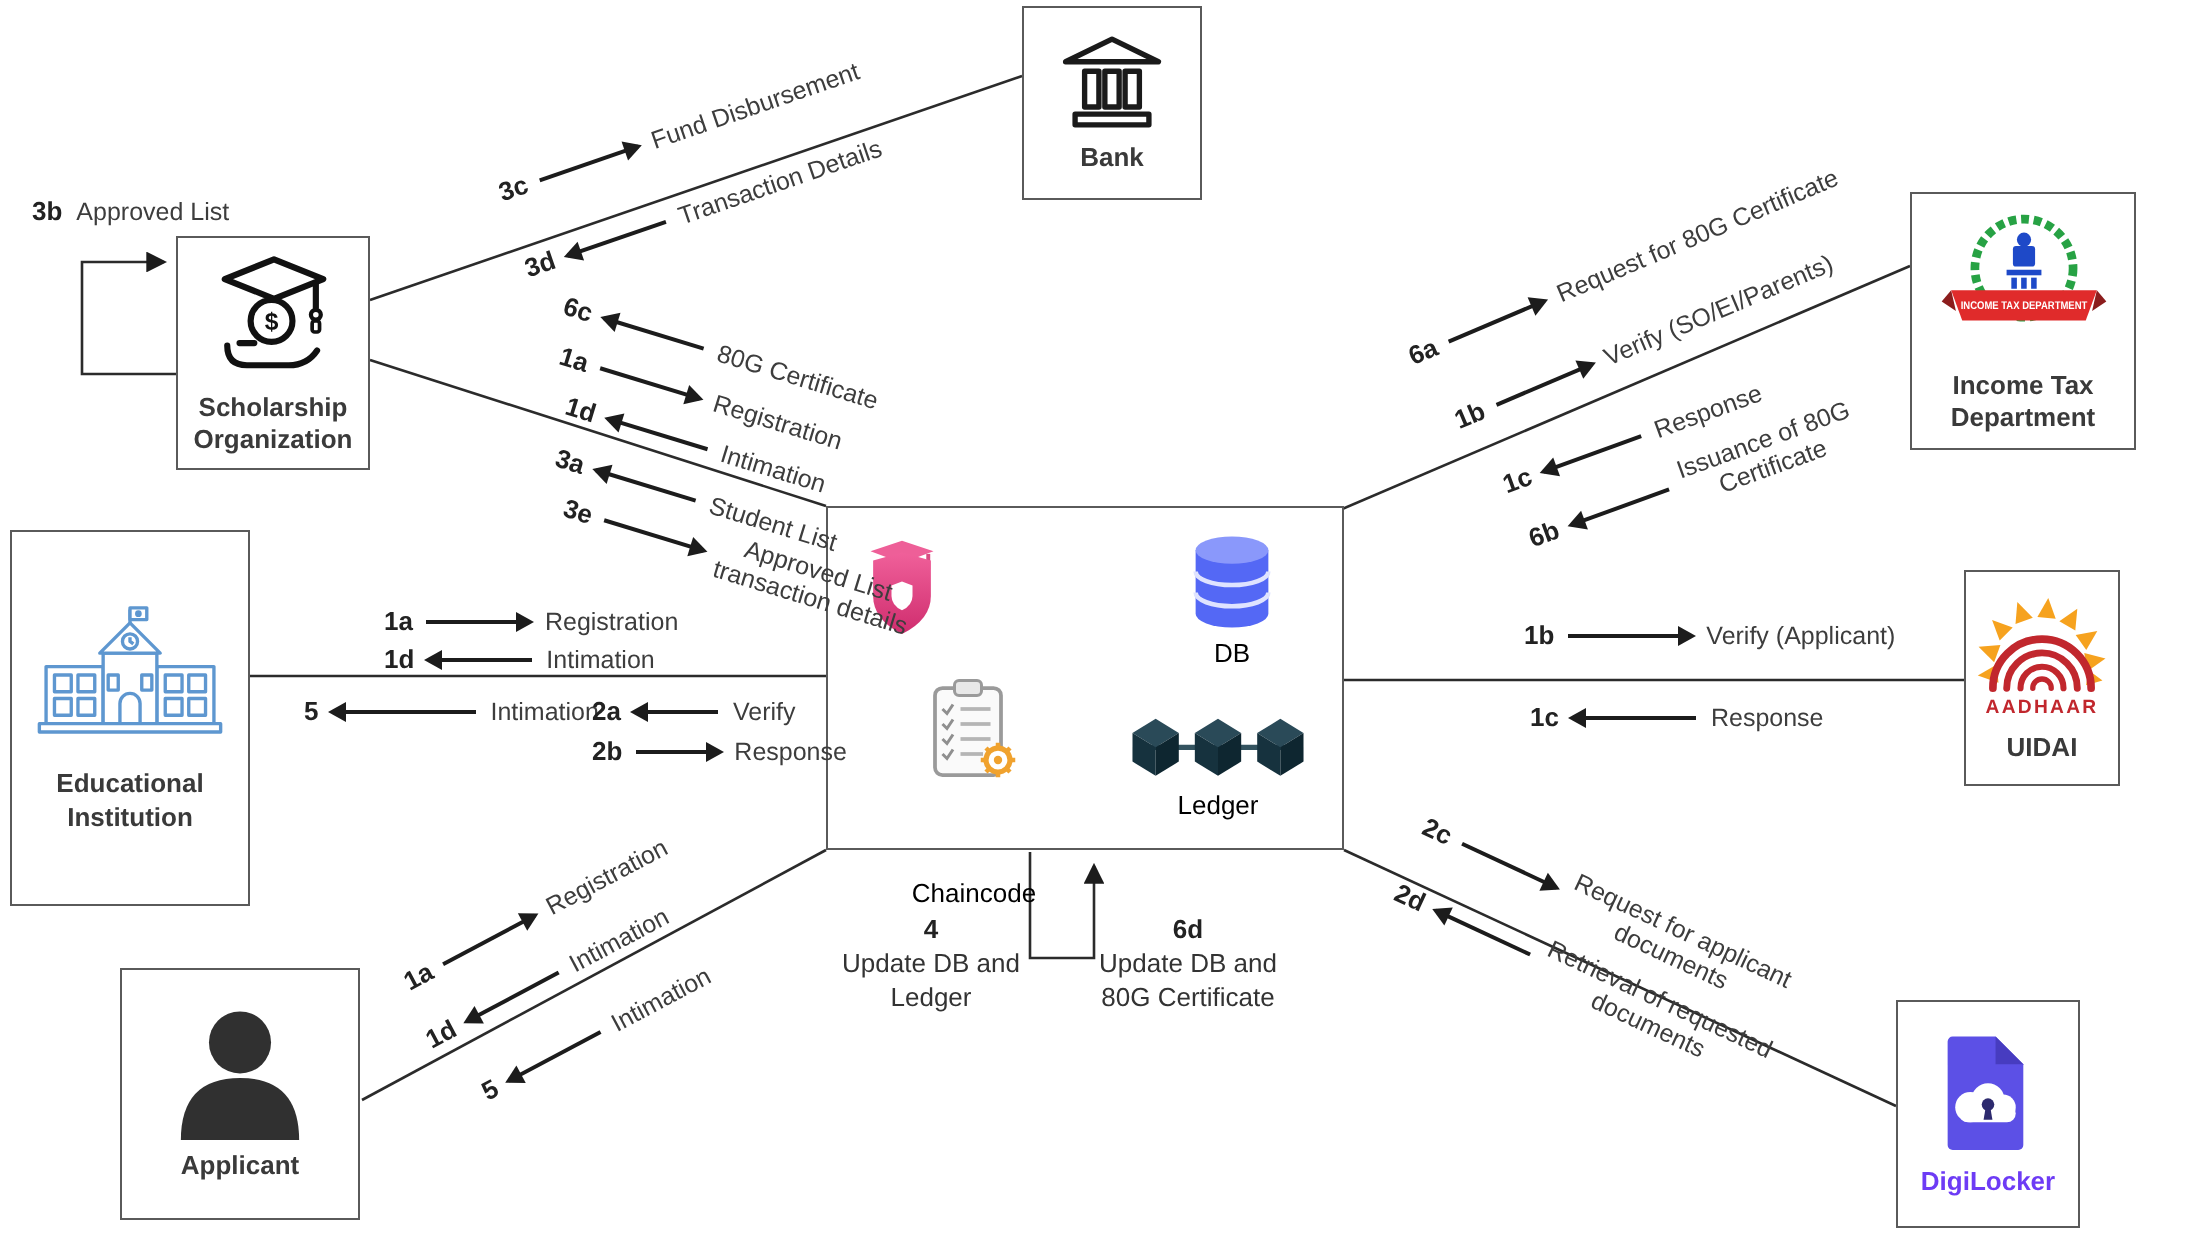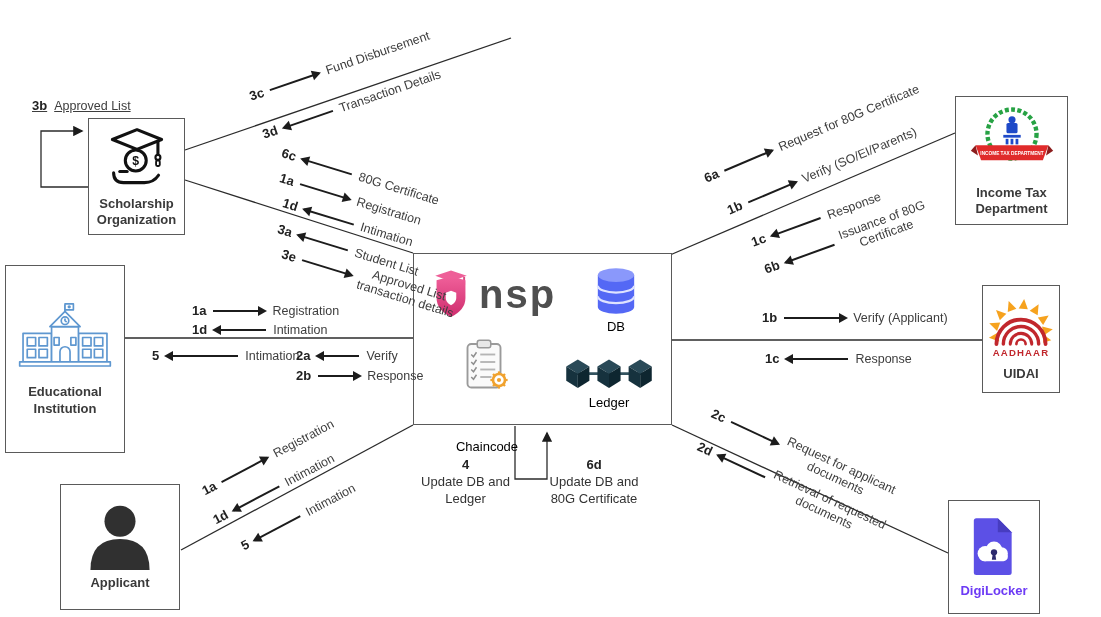--- a/index.html
+++ b/index.html
@@ -49,20 +49,32 @@
       <path d="M670,255 L955,133"></path>
       <path d="M672,340 L982,340"></path>
       <path d="M672,425 L948,553"></path>
       <path d="M413,425 L181,550"></path>
       <path d="M125,338 L413,338"></path>
       <path d="M88,187 H41 V131 H82" marker-end="url(#ah)"></path>
       <path d="M515,426 V479 H547 V433" marker-end="url(#ah)"></path>
     </g>
   </svg>
 
+  <div class="node" style="left:511px;top:3px;width:90px;height:97px;">
+    <svg width="56" height="50" viewBox="0 0 94 84">
+      <g stroke="#1a1a1a" stroke-width="4.5" fill="none" stroke-linejoin="round">
+        <polygon points="47,6 86,25 8,25"></polygon>
+        <rect x="24" y="33" width="12" height="30"></rect>
+        <rect x="41" y="33" width="12" height="30"></rect>
+        <rect x="58" y="33" width="12" height="30"></rect>
+        <rect x="16" y="69" width="62" height="9"></rect>
+      </g>
+    </svg>
+    <div class="nlabel">Bank</div>
+  </div>
 
   <div class="node" style="left:88px;top:118px;width:97px;height:117px;">
     <svg width="64" height="66" viewBox="0 0 104 104">
       <g stroke="#111" stroke-width="5" fill="none" stroke-linejoin="round" stroke-linecap="round">
         <polygon points="52,6 92,22 52,38 12,22"></polygon>
         <path d="M86,26 V45"></path>
         <circle cx="86" cy="51" r="4" stroke-width="3.5"></circle>
         <rect x="83" y="56" width="6" height="9" rx="2" stroke-width="3"></rect>
         <circle cx="50" cy="56" r="17"></circle>
         <path d="M14,76 q0,16 16,16 h34 q15,0 23,-12"></path>
@@ -188,21 +200,20 @@
   </div>
 
   <div class="node nsp-box" style="left:413px;top:253px;width:259px;height:172px;">
     <div class="nsp-logo" style="left:16px;top:14px;">
       <svg width="42" height="52" viewBox="0 0 64 76">
         <polygon points="32,2 56,10 32,19 8,10" fill="#ee5f98"></polygon>
         <path d="M52,12 V24" stroke="#d94b82" stroke-width="3"></path>
         <path d="M10,17 L32,11 L54,17 V44 Q54,62 32,73 Q10,62 10,44 Z" fill="url(#pg)"></path>
         <path d="M24,36 L32,33 L40,36 V44 Q40,51 32,55 Q24,51 24,44 Z" fill="#fff"></path>
       </svg>
-      <span class="nsp-word">nsp</span>
     </div>
     <div class="nsp-inner" style="left:172px;top:12px;width:60px;">
       <svg width="46" height="50" viewBox="0 0 60 66">
         <path d="M6,12 V54 A24,9 0 0 0 54,54 V12" fill="#5468f5"></path>
         <ellipse cx="30" cy="12" rx="24" ry="9" fill="#8a98fb"></ellipse>
         <path d="M6,26 A24,9 0 0 0 54,26" stroke="#dfe3ff" stroke-width="3" fill="none"></path>
         <path d="M6,40 A24,9 0 0 0 54,40" stroke="#dfe3ff" stroke-width="3" fill="none"></path>
       </svg>
       <span class="complabel">DB</span>
     </div>
@@ -247,21 +258,21 @@
           <polygon points="68,18 55,26 55,42 68,34" fill="#0e2630"></polygon>
           <polygon points="77,18 90,10 103,18 90,26" fill="#2a4a58"></polygon>
           <polygon points="77,18 90,26 90,42 77,34" fill="#16323e"></polygon>
           <polygon points="103,18 90,26 90,42 103,34" fill="#0e2630"></polygon>
         </g>
       </svg>
       <span class="complabel">Ledger</span>
     </div>
   </div>
 
-  <div class="flow" style="left:32px;top:97px;text-decoration:underline;">
+  <div class="flow" style="left:16px;top:97px;">
     <span class="step">3b</span>
     <span class="lbl">Approved List</span>
   </div>
 
   <div class="flow" style="left:250px;top:88px;transform:rotate(-19deg);">
     <span class="step">3c</span>
       <span class="arr r"></span>
       <span class="lbl">Fund Disbursement</span>
   </div>
   <div class="flow" style="left:263px;top:126px;transform:rotate(-19deg);">

